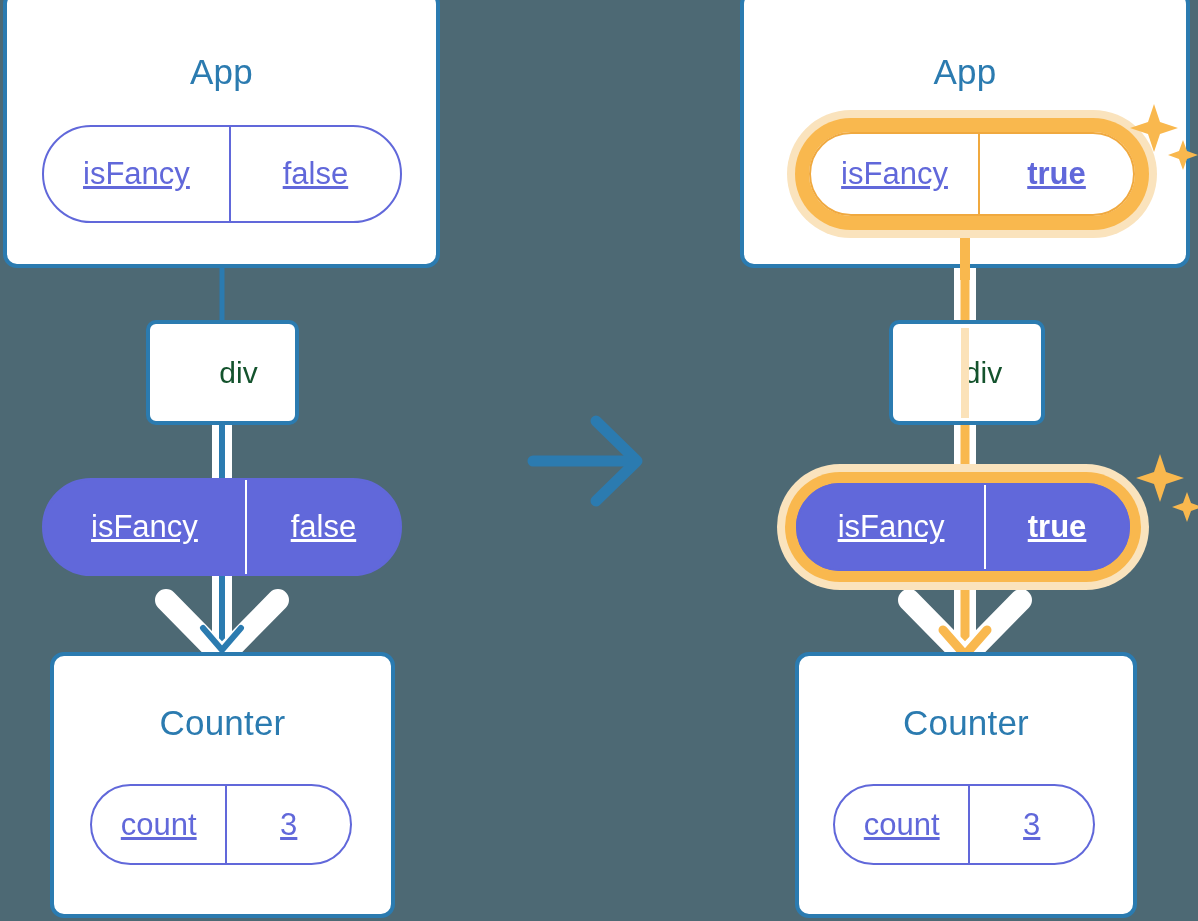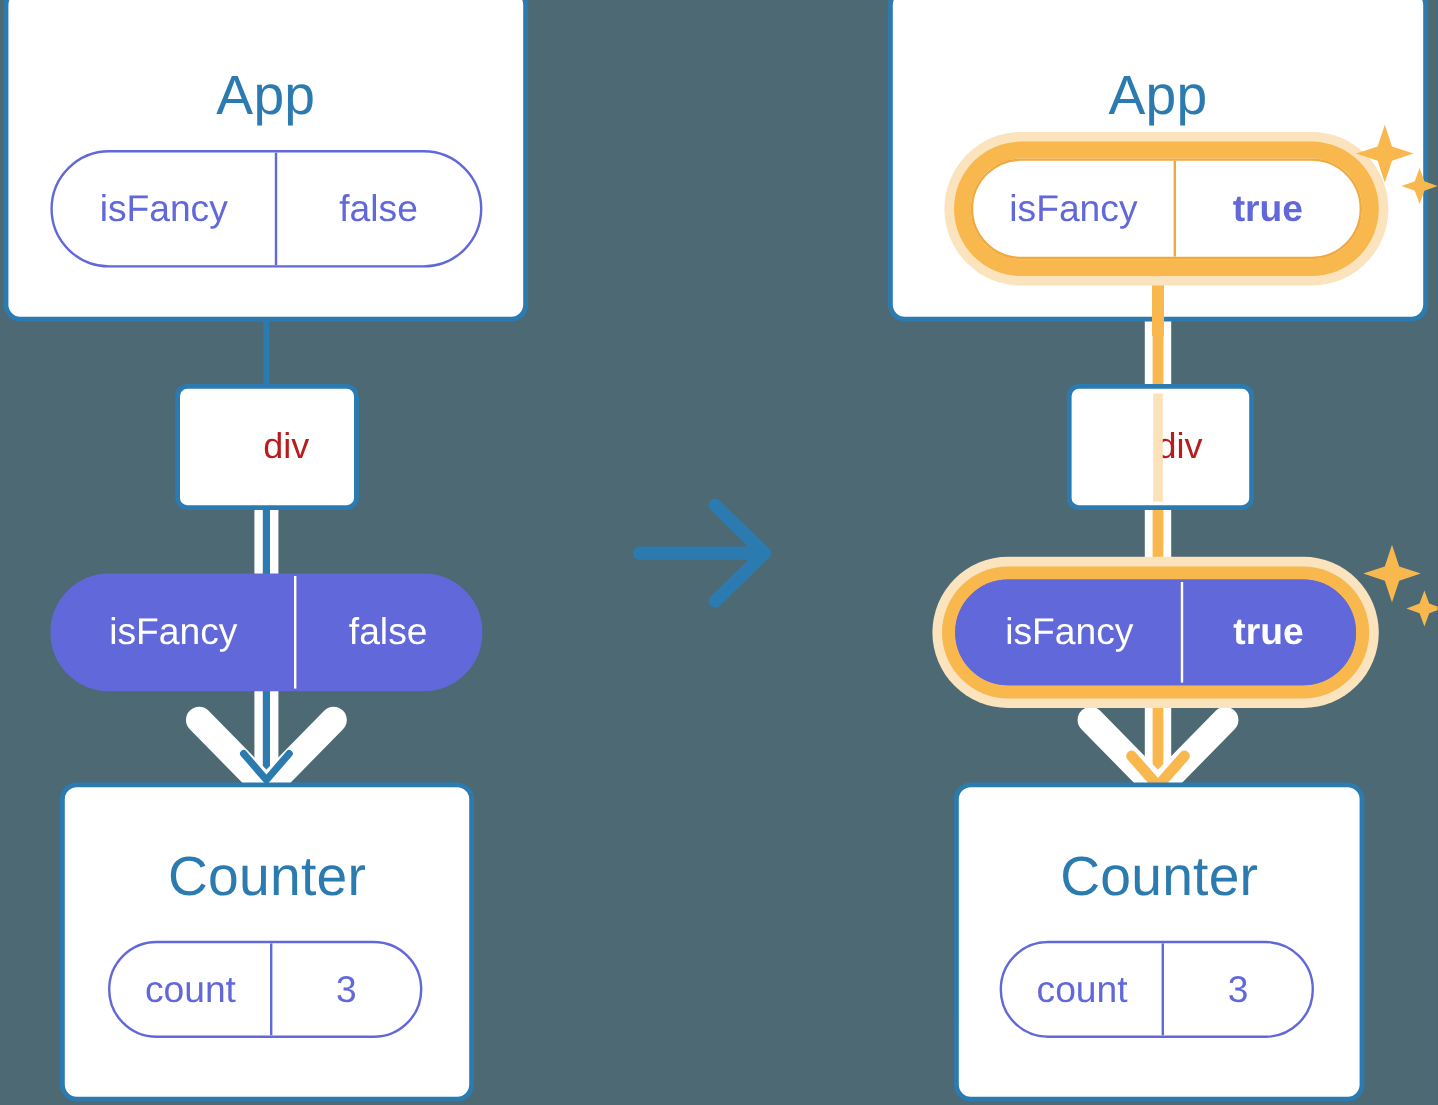--- a/index.html
+++ b/index.html
@@ -19,49 +19,50 @@
     background:#ffffff;
     border:4px solid #2b7bb0;
     border-radius:14px;
     box-sizing:border-box;
   }
   .card-title{
     position:absolute;
     left:0;right:1px;
     text-align:center;
     color:#2b7bb0;
-    font-size:46px;
+    font-size:35px;
     letter-spacing:.2px;
     white-space:nowrap;
   }
   .divtag{
     position:absolute;
     background:#ffffff;
     border:4px solid #2b7bb0;
     border-radius:10px;
     box-sizing:border-box;
     display:flex;align-items:center;justify-content:center;
-    color:#b91c1c;
+    color:#14532d;
     font-size:30px;
     padding-left:32px;
   }
 
   
   .pill{
     position:absolute;
     box-sizing:border-box;
     display:flex;align-items:stretch;
     border-radius:999px;
     overflow:hidden;
   }
   .pill .cell{
     display:flex;align-items:center;justify-content:center;
     font-size:31px;
     white-space:nowrap;
     box-sizing:border-box;
+    text-decoration:underline;
   }
 
   
   .pill.outline{
     border:2px solid #6168da;
     background:#ffffff;
   }
   .pill.outline .cell{color:#6168da;}
   .pill.outline .cell.k{flex:0 0 52.5%;border-right:2px solid #6168da;}
   .pill.outline .cell.v{flex:1 1 auto;}

